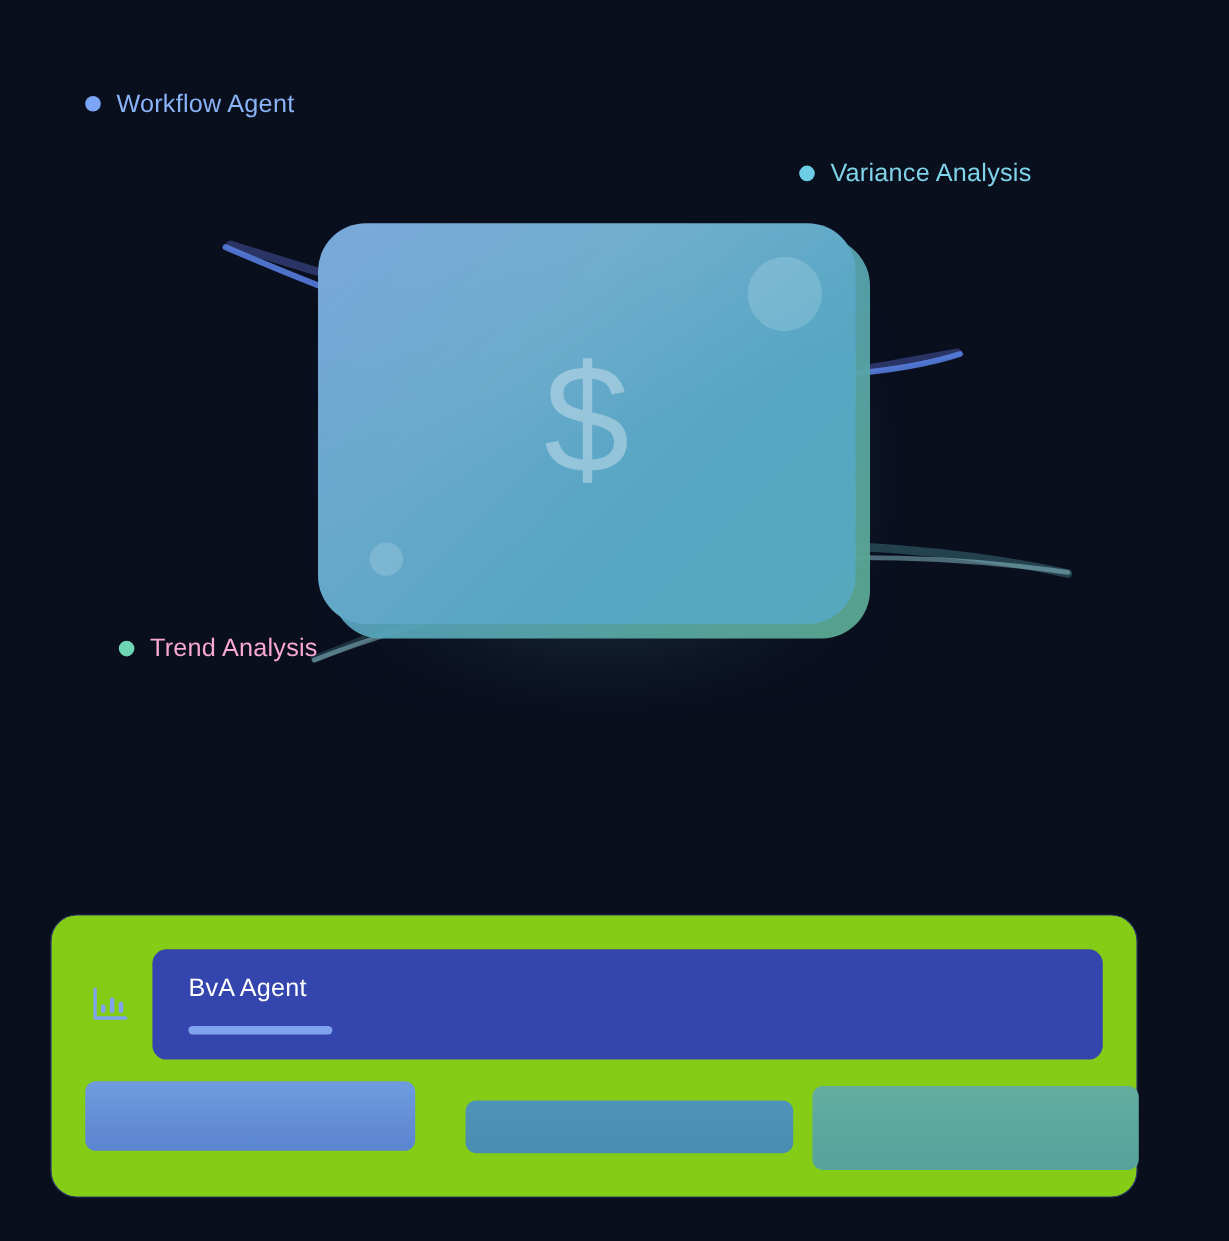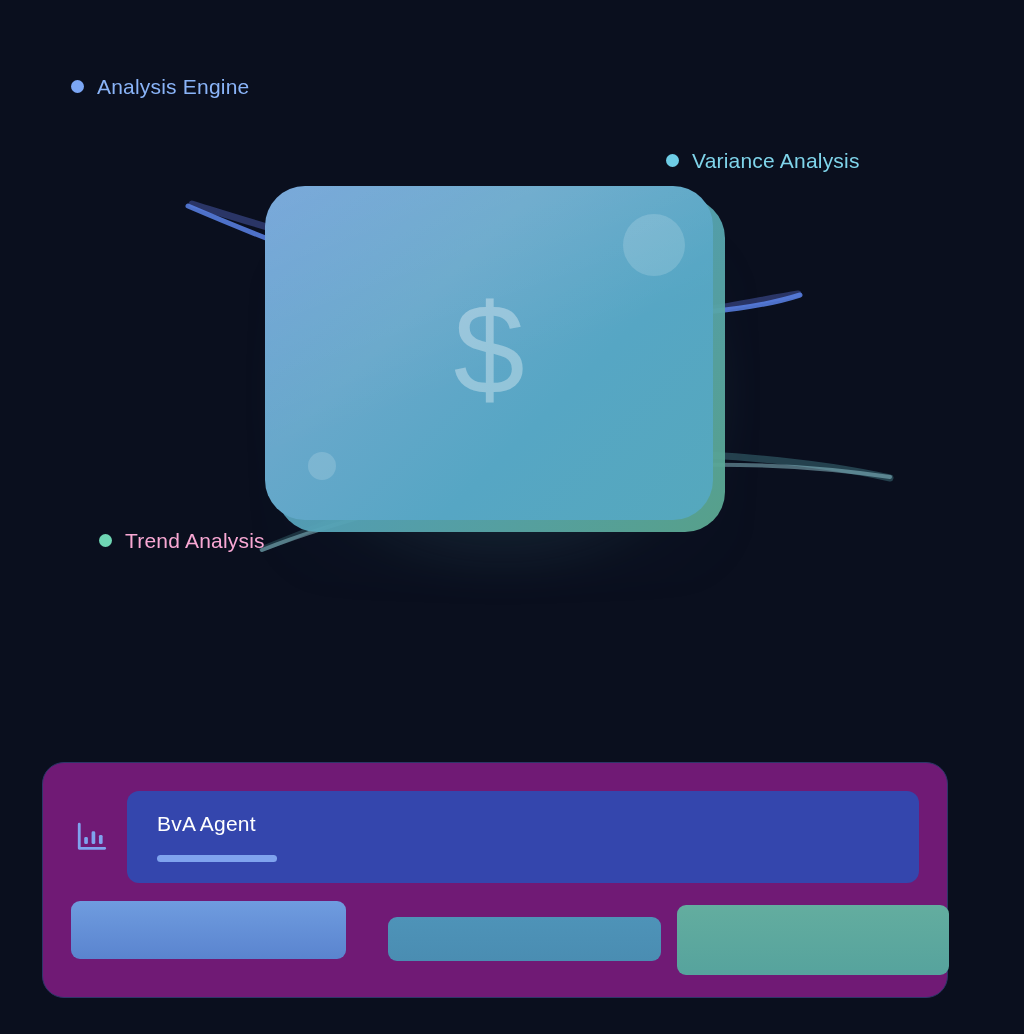--- a/index.html
+++ b/index.html
@@ -48,21 +48,21 @@
     border-radius: 50%;
     flex: 0 0 auto;
   }
   .node-text {
     font-size: 21px;
     letter-spacing: 0.2px;
     line-height: 1;
   }
 
   #label-workflow { left: 71px; top: 76px; }
-  #label-variance { left: 666px; top: 150px; }
+  #label-variance { left: 666px; top: 134px; }
   #label-trend    { left: 99px;  top: 530px; }
 
   
   #card-glow {
     position: absolute;
     left: 268px;
     top: 236px;
     width: 470px;
     height: 346px;
     border-radius: 56px;
@@ -128,21 +128,21 @@
   }
 
   
   #bottom-panel {
     position: absolute;
     left: 42px;
     top: 762px;
     width: 906px;
     height: 236px;
     border-radius: 22px;
-    background: #701a75;
+    background: #84cc16;
     border: 1px solid #2c3668;
   }
 
   #agent-row {
     position: absolute;
     left: 28px;
     top: 28px;
     right: 28px;
     height: 92px;
     display: flex;
@@ -236,21 +236,21 @@
   <div id="card-outer"></div>
 
   <div id="card-inner">
     <div id="bubble-large" class="card-bubble"></div>
     <div id="bubble-small" class="card-bubble"></div>
     <div id="card-symbol">$</div>
   </div>
 
   <div class="node-label" id="label-workflow">
     <span class="node-dot" style="background:#7ba6f5"></span>
-    <span class="node-text" style="color:#8ab4f8">Analysis Engine</span>
+    <span class="node-text" style="color:#8ab4f8">Workflow Agent</span>
   </div>
 
   <div class="node-label" id="label-variance">
     <span class="node-dot" style="background:#6ecde6"></span>
     <span class="node-text" style="color:#7fd4ea">Variance Analysis</span>
   </div>
 
   <div class="node-label" id="label-trend">
     <span class="node-dot" style="background:#6fd6b4"></span>
     <span class="node-text" style="color:#f9a8d4">Trend Analysis</span>

